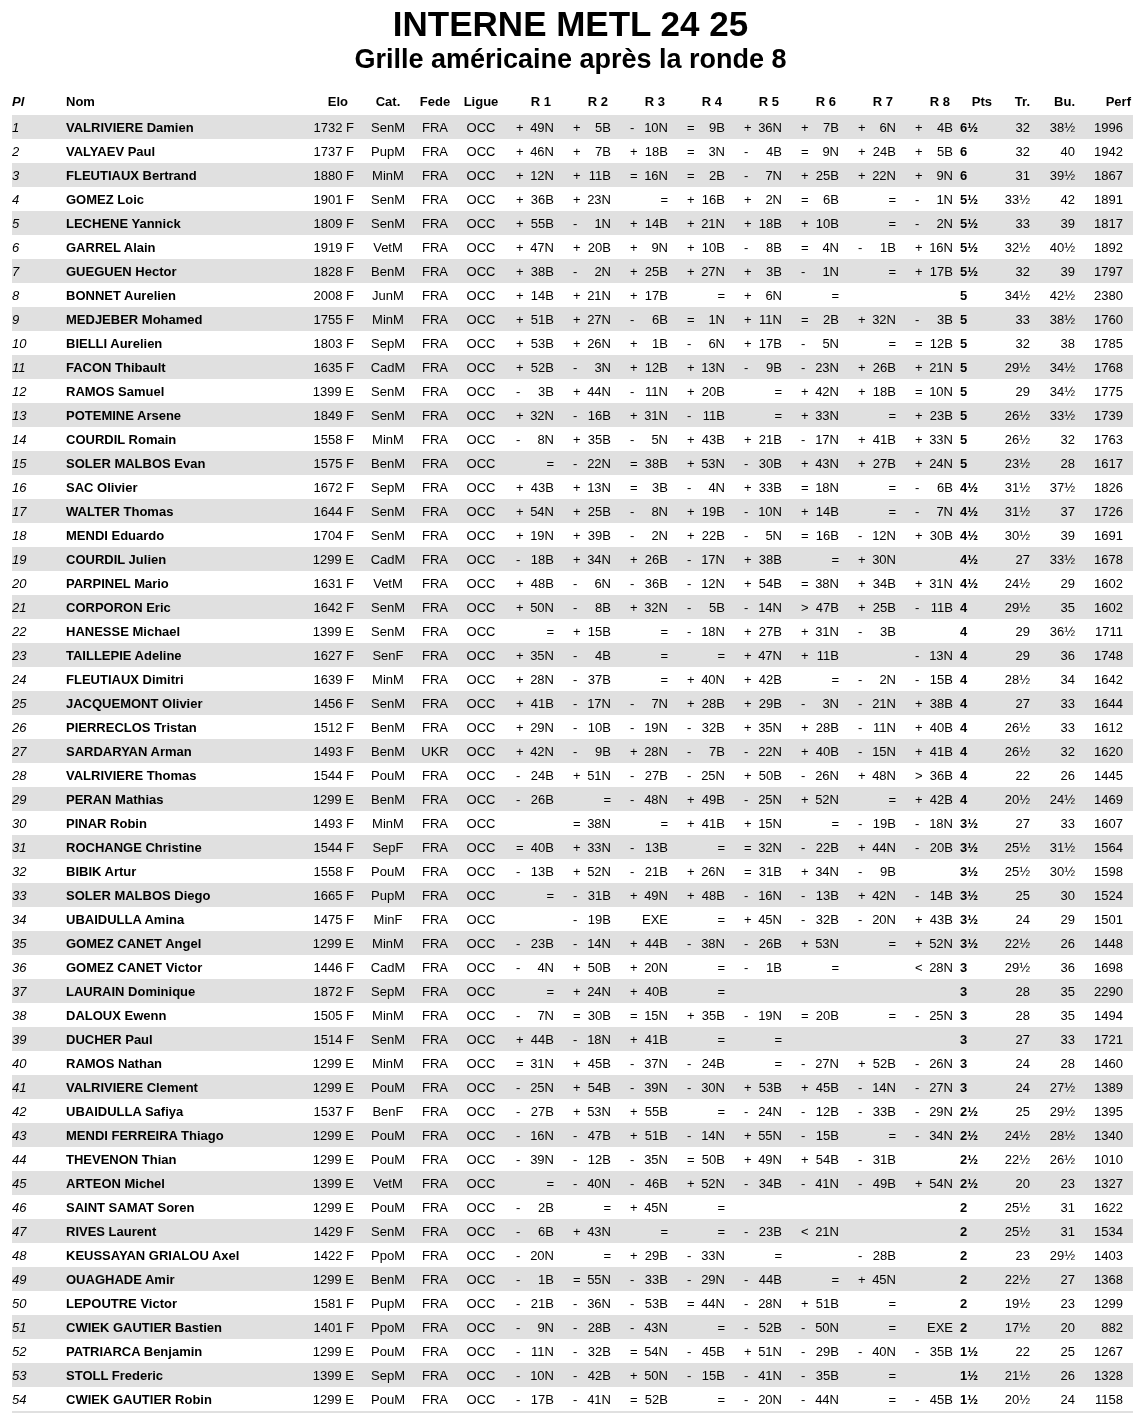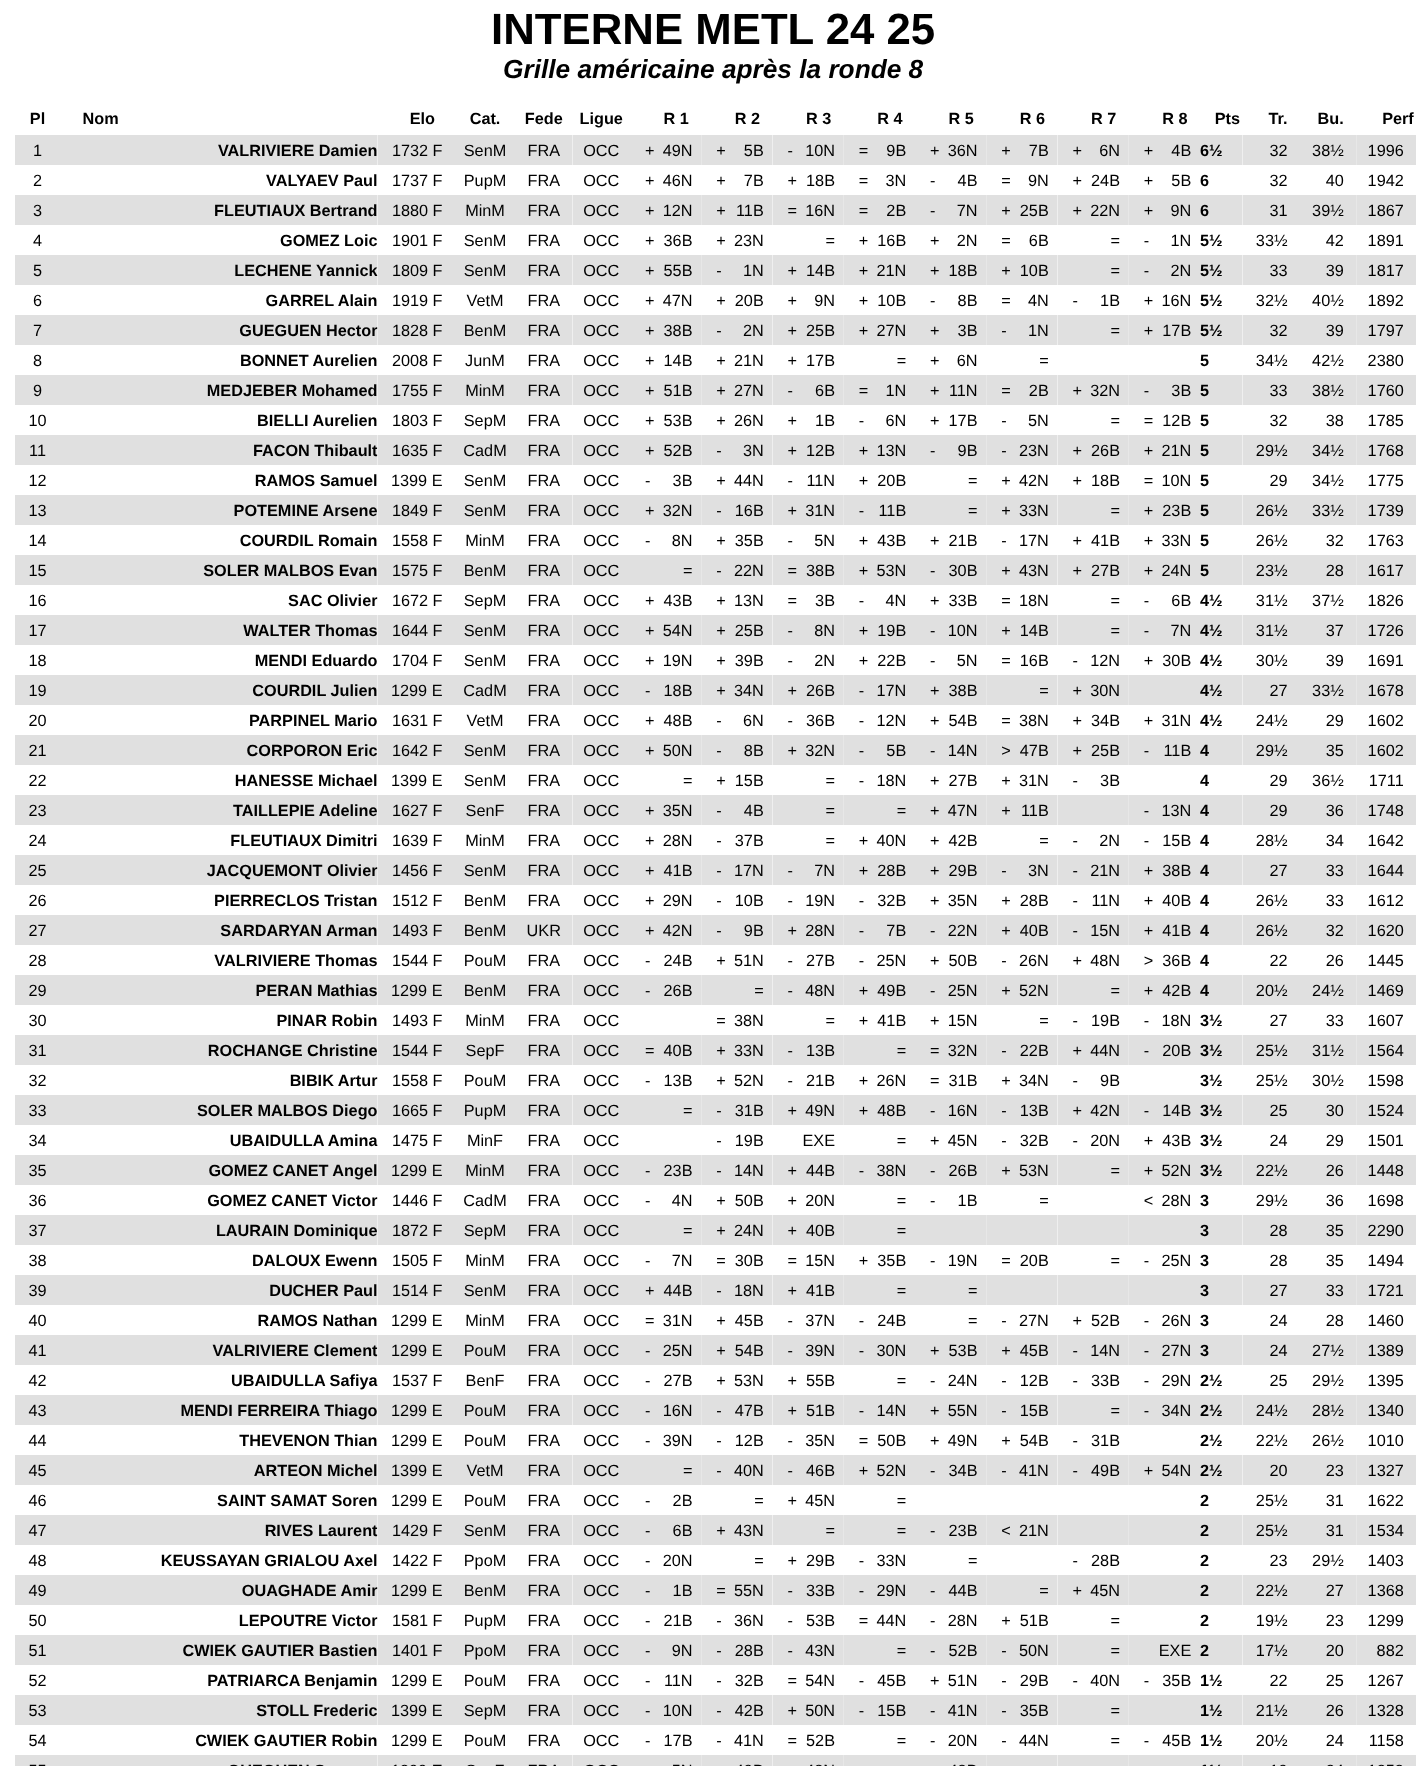--- a/index.html
+++ b/index.html
@@ -1,29 +1,29 @@
 <!DOCTYPE html>
 <html><head>
 <meta charset="utf-8">
 <style>
   html,body{margin:0;padding:0;background:#ffffff;color:#000000;
     font-family:"Liberation Sans","DejaVu Sans",sans-serif;}
   .page{width:1141px;min-height:1413px;background:#ffffff;}
   .titleblock{text-align:center;padding-top:4px;}
   .title{font-size:35px;font-weight:bold;line-height:1.15;}
-  .subtitle{font-size:21px;font-weight:bold;line-height:1.15;font-style:italic;}
+  .subtitle{font-size:27px;font-weight:bold;line-height:1.15;}
   table{border-collapse:collapse;table-layout:fixed;margin:6px 0 0 12px;font-size:13px;}
   th,td{padding:0;height:24px;white-space:nowrap;overflow:hidden;vertical-align:middle;}
   thead th{font-weight:bold;height:28px;vertical-align:bottom;padding-bottom:6px;}
   tbody tr:nth-child(odd){background:#e0e0e0;}
   .al{text-align:left;padding-left:14px;}
   .ar{text-align:right;padding-right:10px;}
   .ac{text-align:center;}
-  .pl{text-align:center;padding-right:4px;}
-  .nom{font-weight:bold;text-align:right;}
+  .pl{text-align:left;padding-right:4px;font-style:italic;}
+  .nom{font-weight:bold;}
   .pts{font-weight:bold;text-align:left;padding-right:2px;}
   .rcell{display:flex;justify-content:space-between;align-items:center;
     padding:0 7px 0 12px;height:24px;}
   .rcell .sgn{text-align:left;}
   .rcell .val{margin-left:auto;text-align:right;}
 </style>
 </head>
 <body>
 
 <div class="page">

